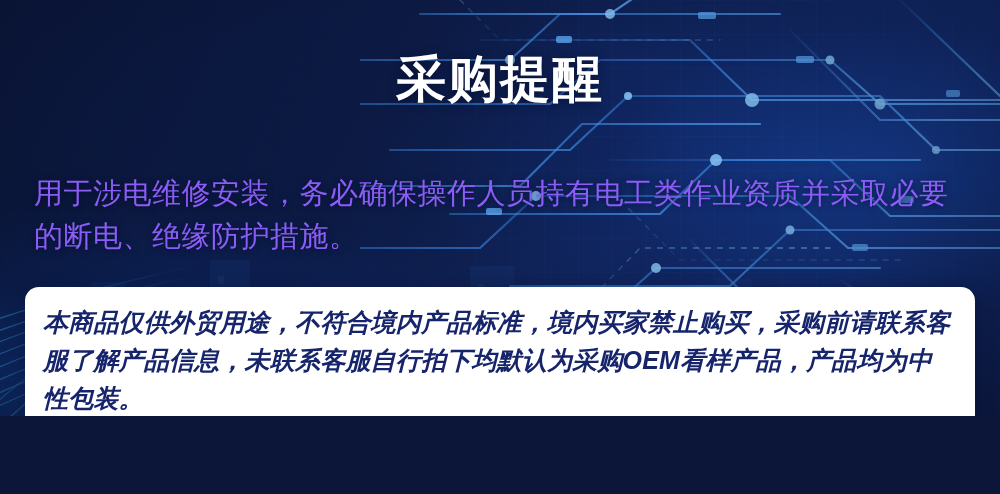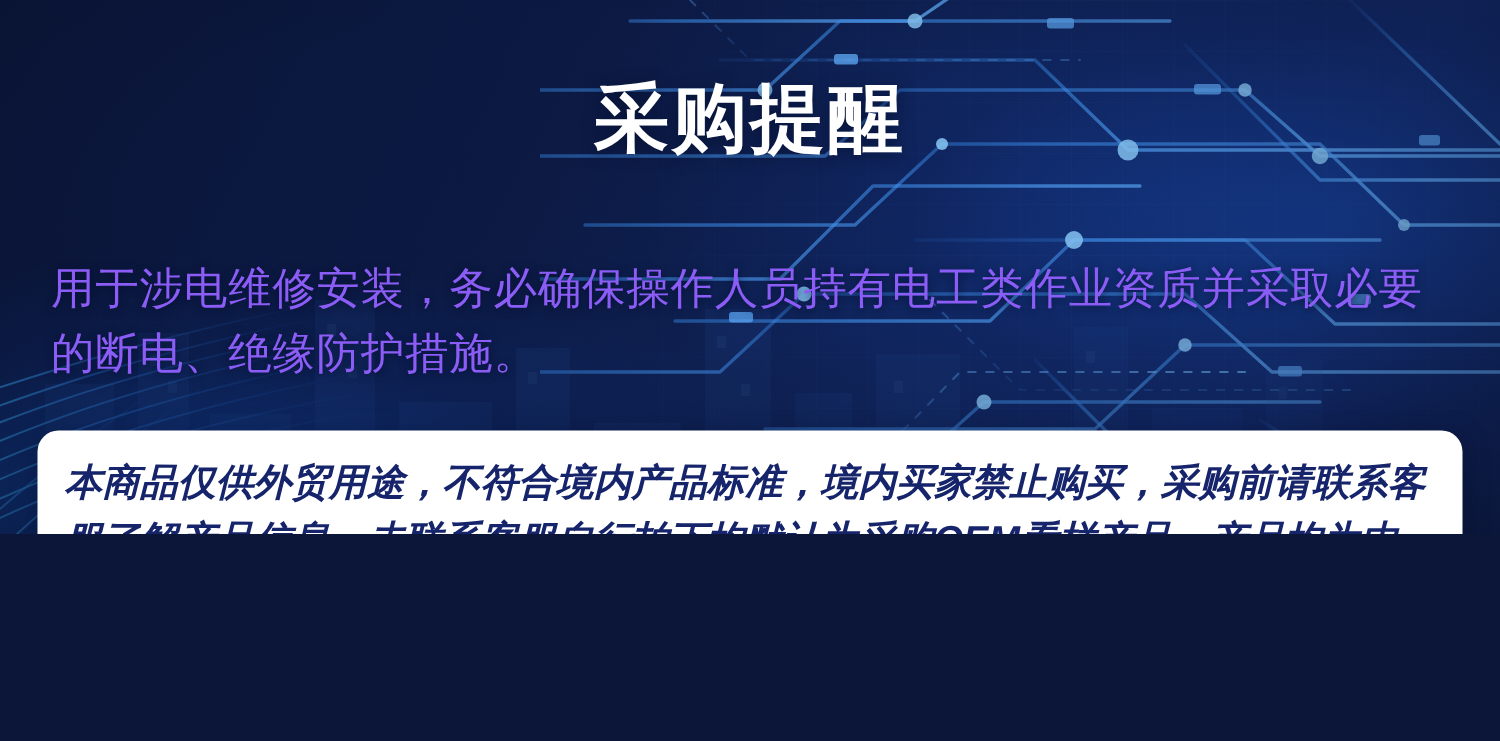--- a/index.html
+++ b/index.html
@@ -3,21 +3,21 @@
 <meta charset="utf-8">
 <style>
   html, body {
     margin: 0;
     padding: 0;
     background: #0b1638;
   }
   #banner {
     position: relative;
     width: 1000px;
-    height: 356px;
+    height: 416px;
     overflow: hidden;
     font-family: "Liberation Sans", "DejaVu Sans", sans-serif;
     background: #0c1a45;
   }
 
   
   .bg-base {
     position: absolute;
     inset: 0;
     background:

